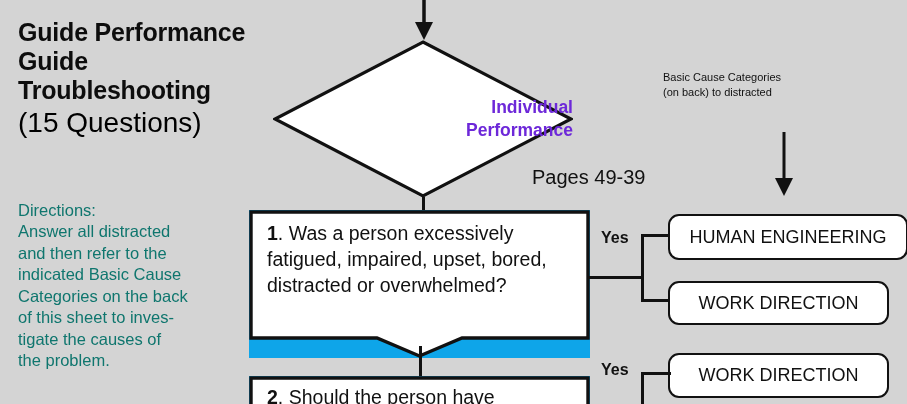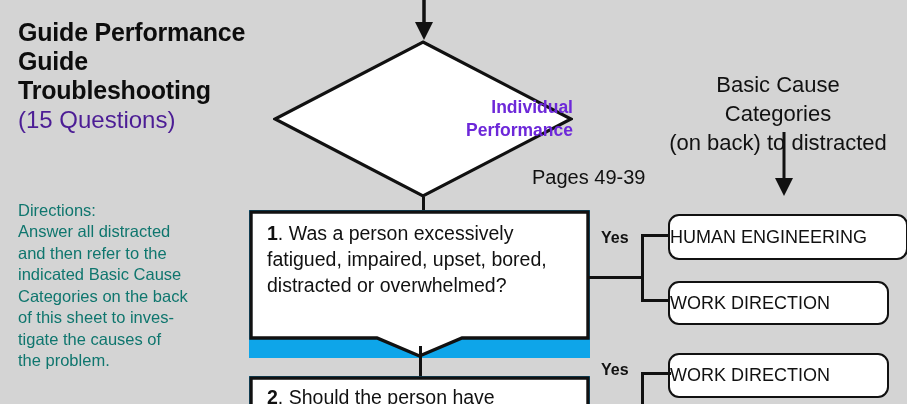--- a/index.html
+++ b/index.html
@@ -26,24 +26,24 @@
     width: 250px;
   }
   .title-line {
     font-size: 25px;
     font-weight: bold;
     line-height: 1.16;
     color: #0d0d0d;
     letter-spacing: -0.2px;
   }
   .title-sub {
-    font-size: 24px;
+    font-size: 28px;
     font-weight: normal;
     line-height: 1.2;
-    color: #4c1d95;
+    color: #000000;
     margin-top: 1px;
   }
 
   
   #directions {
     position: absolute;
     left: 18px;
     top: 200px;
     width: 218px;
     font-size: 16.5px;
@@ -96,22 +96,22 @@
     color: #111;
     white-space: nowrap;
   }
 
   
   #bcc-heading {
     position: absolute;
     left: 663px;
     top: 70px;
     width: 230px;
-    text-align: center;
-    font-size: 22px;
+    text-align: left;
+    font-size: 11px;
     line-height: 1.32;
     color: #111;
   }
 
   
   .qbox {
     position: absolute;
     background: #0ea5e9;
   }
   .qbox .qsvg { position: absolute; inset: 0; }
@@ -127,20 +127,21 @@
   .qnum { font-weight: bold; }
 
   
   .cbox {
     position: absolute;
     background: #ffffff;
     border: 2.5px solid #111;
     border-radius: 11px;
     display: flex;
     align-items: center;
+    justify-content: center;
     font-size: 18px;
     color: #111;
     white-space: nowrap;
   }
 
   
   .yes-label {
     position: absolute;
     font-size: 16px;
     font-weight: bold;

